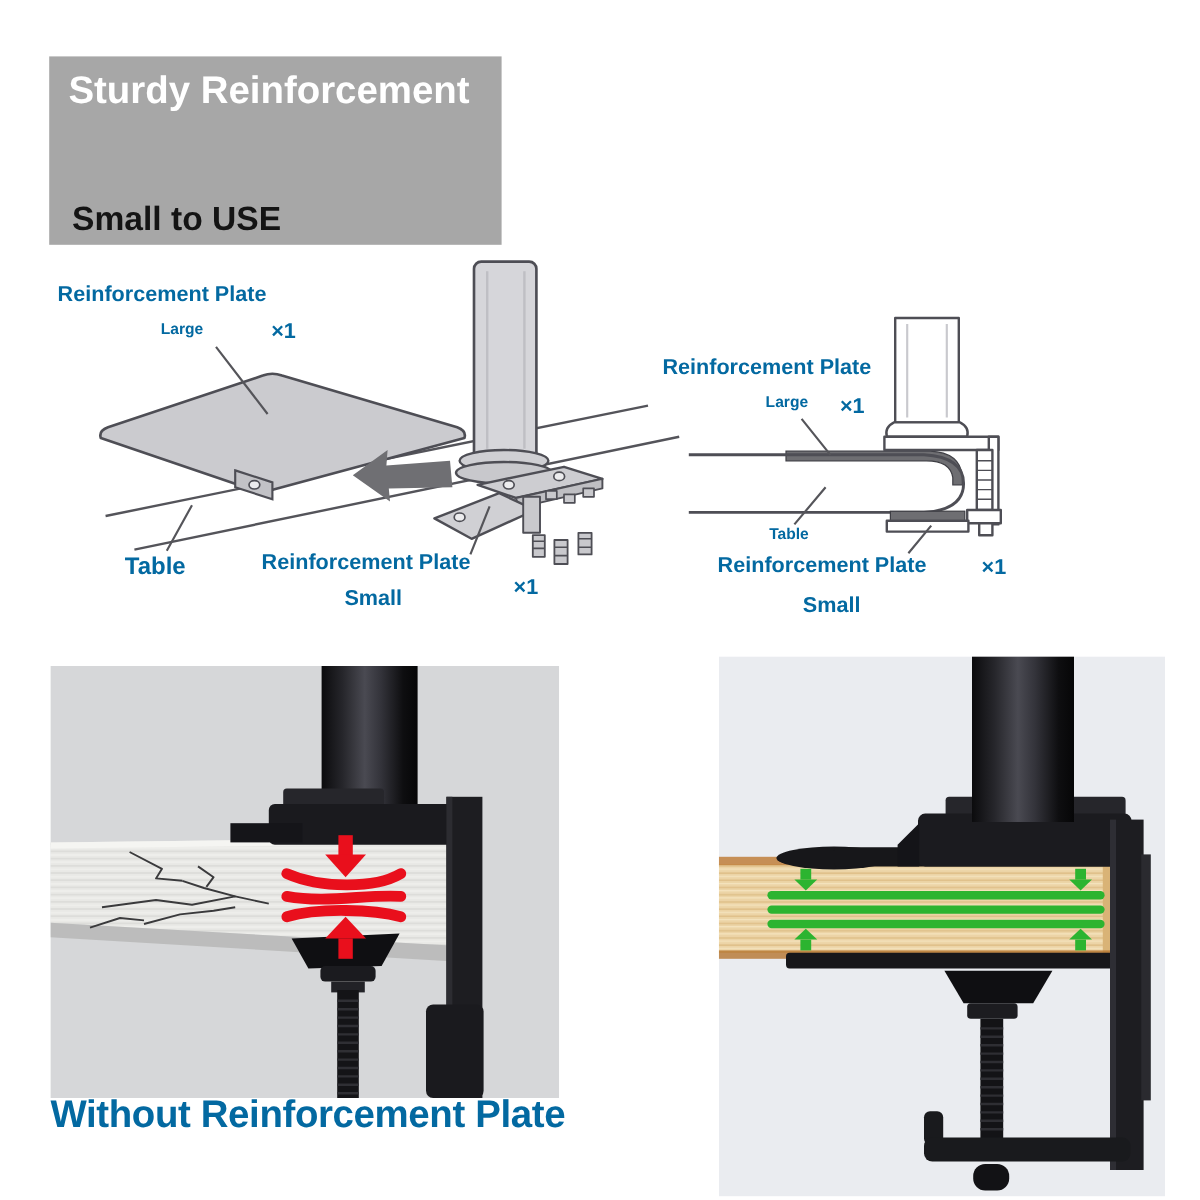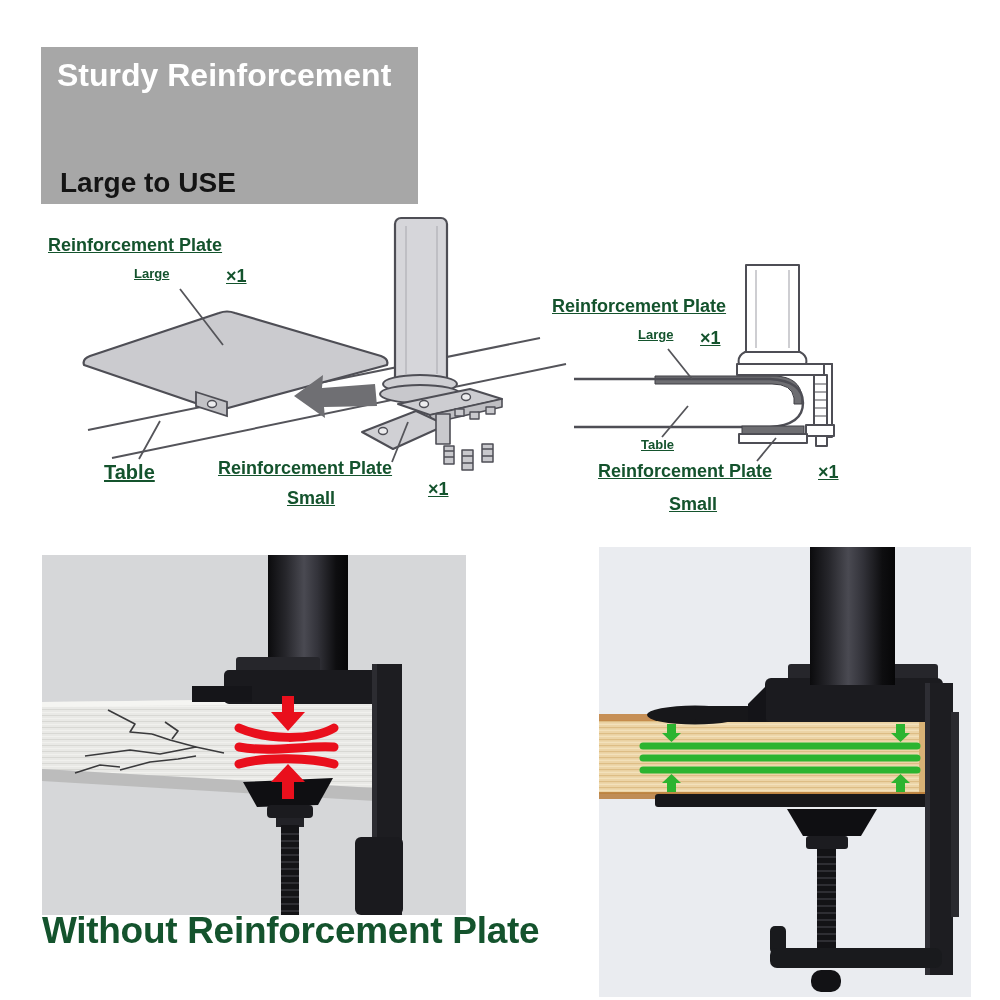--- a/index.html
+++ b/index.html
@@ -1,24 +1,24 @@
 <!DOCTYPE html>
 <html><head>
 <meta charset="utf-8">
 <style>
   html,body{margin:0;padding:0;background:#ffffff;}
   #page{position:relative;width:1000px;height:1000px;background:#ffffff;overflow:hidden;
         font-family:"Liberation Sans",sans-serif;margin-top:12px;}
   #art{position:absolute;left:0;top:0;z-index:1;}
-  .lbl{position:absolute;z-index:2;line-height:1;white-space:nowrap;color:#14532d;font-weight:700;text-decoration:underline;}
+  .lbl{position:absolute;z-index:2;line-height:1;white-space:nowrap;color:#0369a1;font-weight:700;}
   .hdr-box{position:absolute;left:41px;top:35px;width:377px;height:157px;background:#a7a7a7;z-index:2;}
   .hdr-title{position:absolute;left:16px;top:12px;font-size:32px;font-weight:700;color:#ffffff;line-height:1;white-space:nowrap;}
   .hdr-sub{position:absolute;left:24px;top:60px;font-size:21px;font-weight:600;color:#fdfdfd;line-height:1;white-space:nowrap;}
   .hdr-tag{position:absolute;left:19px;top:122px;font-size:28px;font-weight:700;color:#141414;line-height:1;white-space:nowrap;}
-  .caption{position:absolute;left:42px;top:898px;font-size:37px;font-weight:700;color:#14532d;
+  .caption{position:absolute;left:42px;top:898px;font-size:32px;font-weight:700;color:#0369a1;
            letter-spacing:-0.3px;z-index:2;white-space:nowrap;} .fs18{font-size:18px;} .fs19{font-size:13px;}
   .qty{font-weight:600;}
 </style>
 </head>
 <body>
 
 <div id="page">
 
   <svg id="art" width="1000" height="1000" viewBox="0 0 1000 1000">
     <defs>
@@ -201,21 +201,21 @@
         <polygon points="662,771 681,771 671.5,762"></polygon>
           <rect x="667" y="771" width="9" height="9"></rect>
         <polygon points="891,771 910,771 900.5,762"></polygon>
           <rect x="896" y="771" width="9" height="9"></rect>
       </g>
     </g>
   </svg>
 
   <div class="hdr-box">
     <div class="hdr-title">Sturdy Reinforcement</div>
-    <div class="hdr-tag">Large to USE</div>
+    <div class="hdr-tag">Small to USE</div>
   </div>
 
   <div class="lbl fs18" style="left:48px;top:224px;">Reinforcement Plate</div>
   <div class="lbl fs19" style="left:134px;top:255px;">Large</div>
   <div class="lbl fs18 qty" style="left:226px;top:255px;">×1</div>
   <div class="lbl" style="left:104px;top:450px;font-size:20px;">Table</div>
   <div class="lbl fs18" style="left:218px;top:447px;">Reinforcement Plate</div>
   <div class="lbl fs18" style="left:287px;top:477px;">Small</div>
   <div class="lbl fs18 qty" style="left:428px;top:468px;">×1</div>
 

